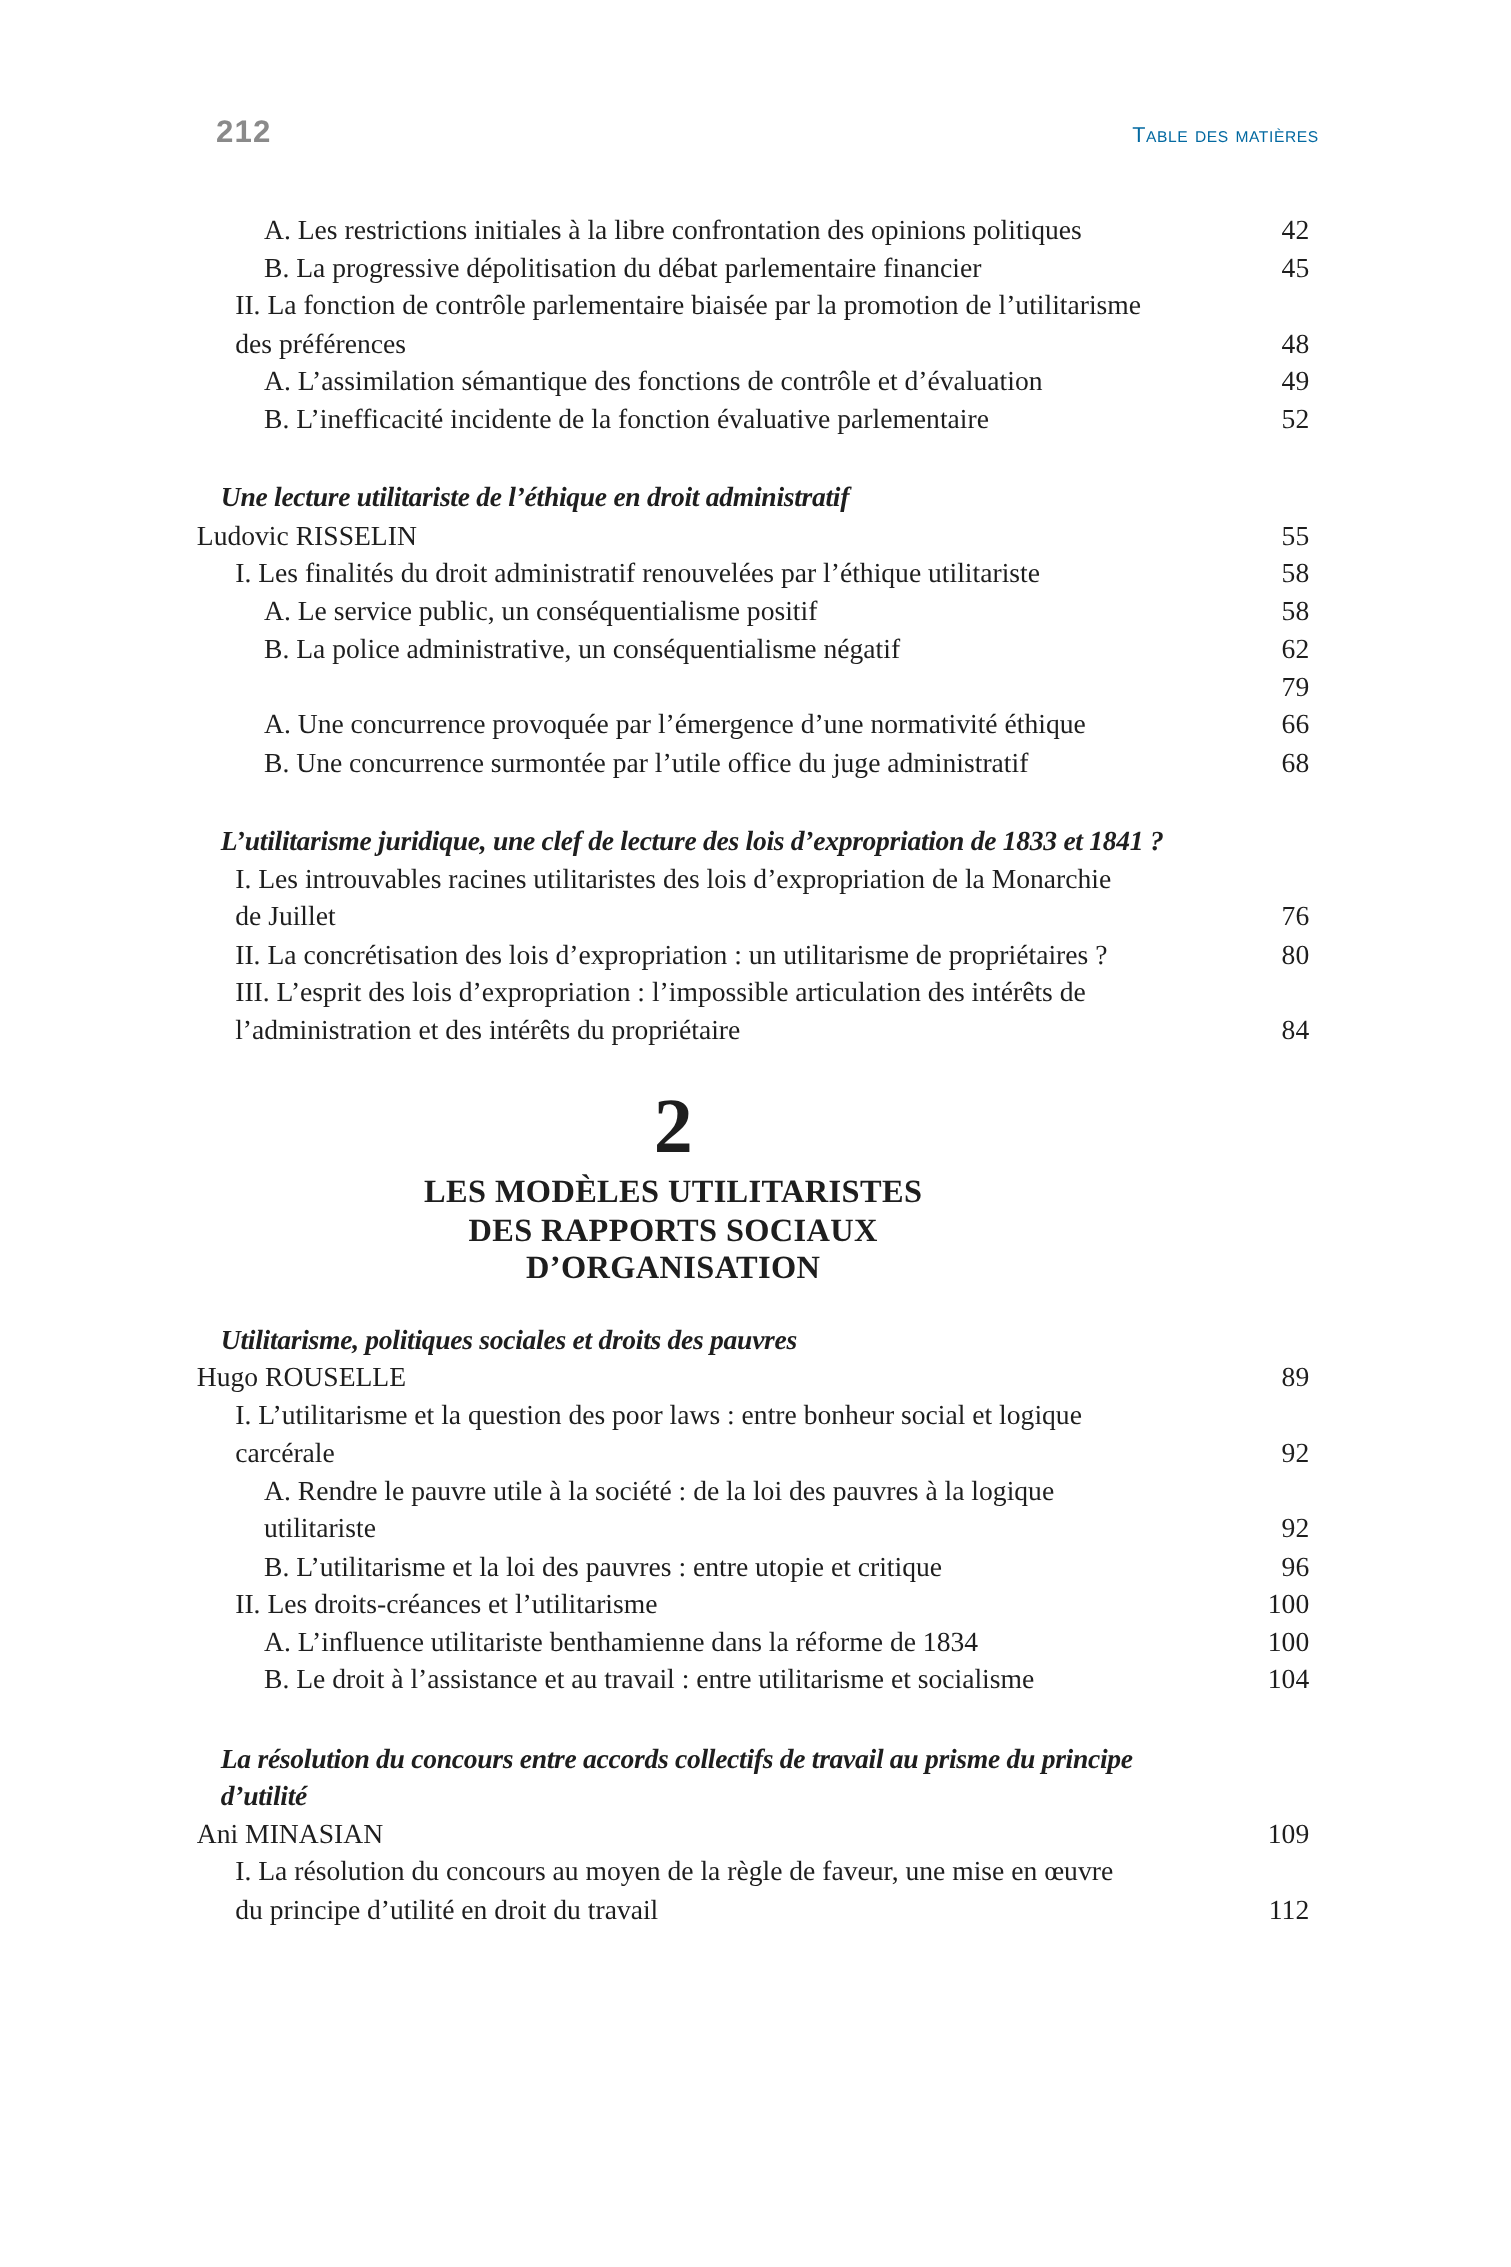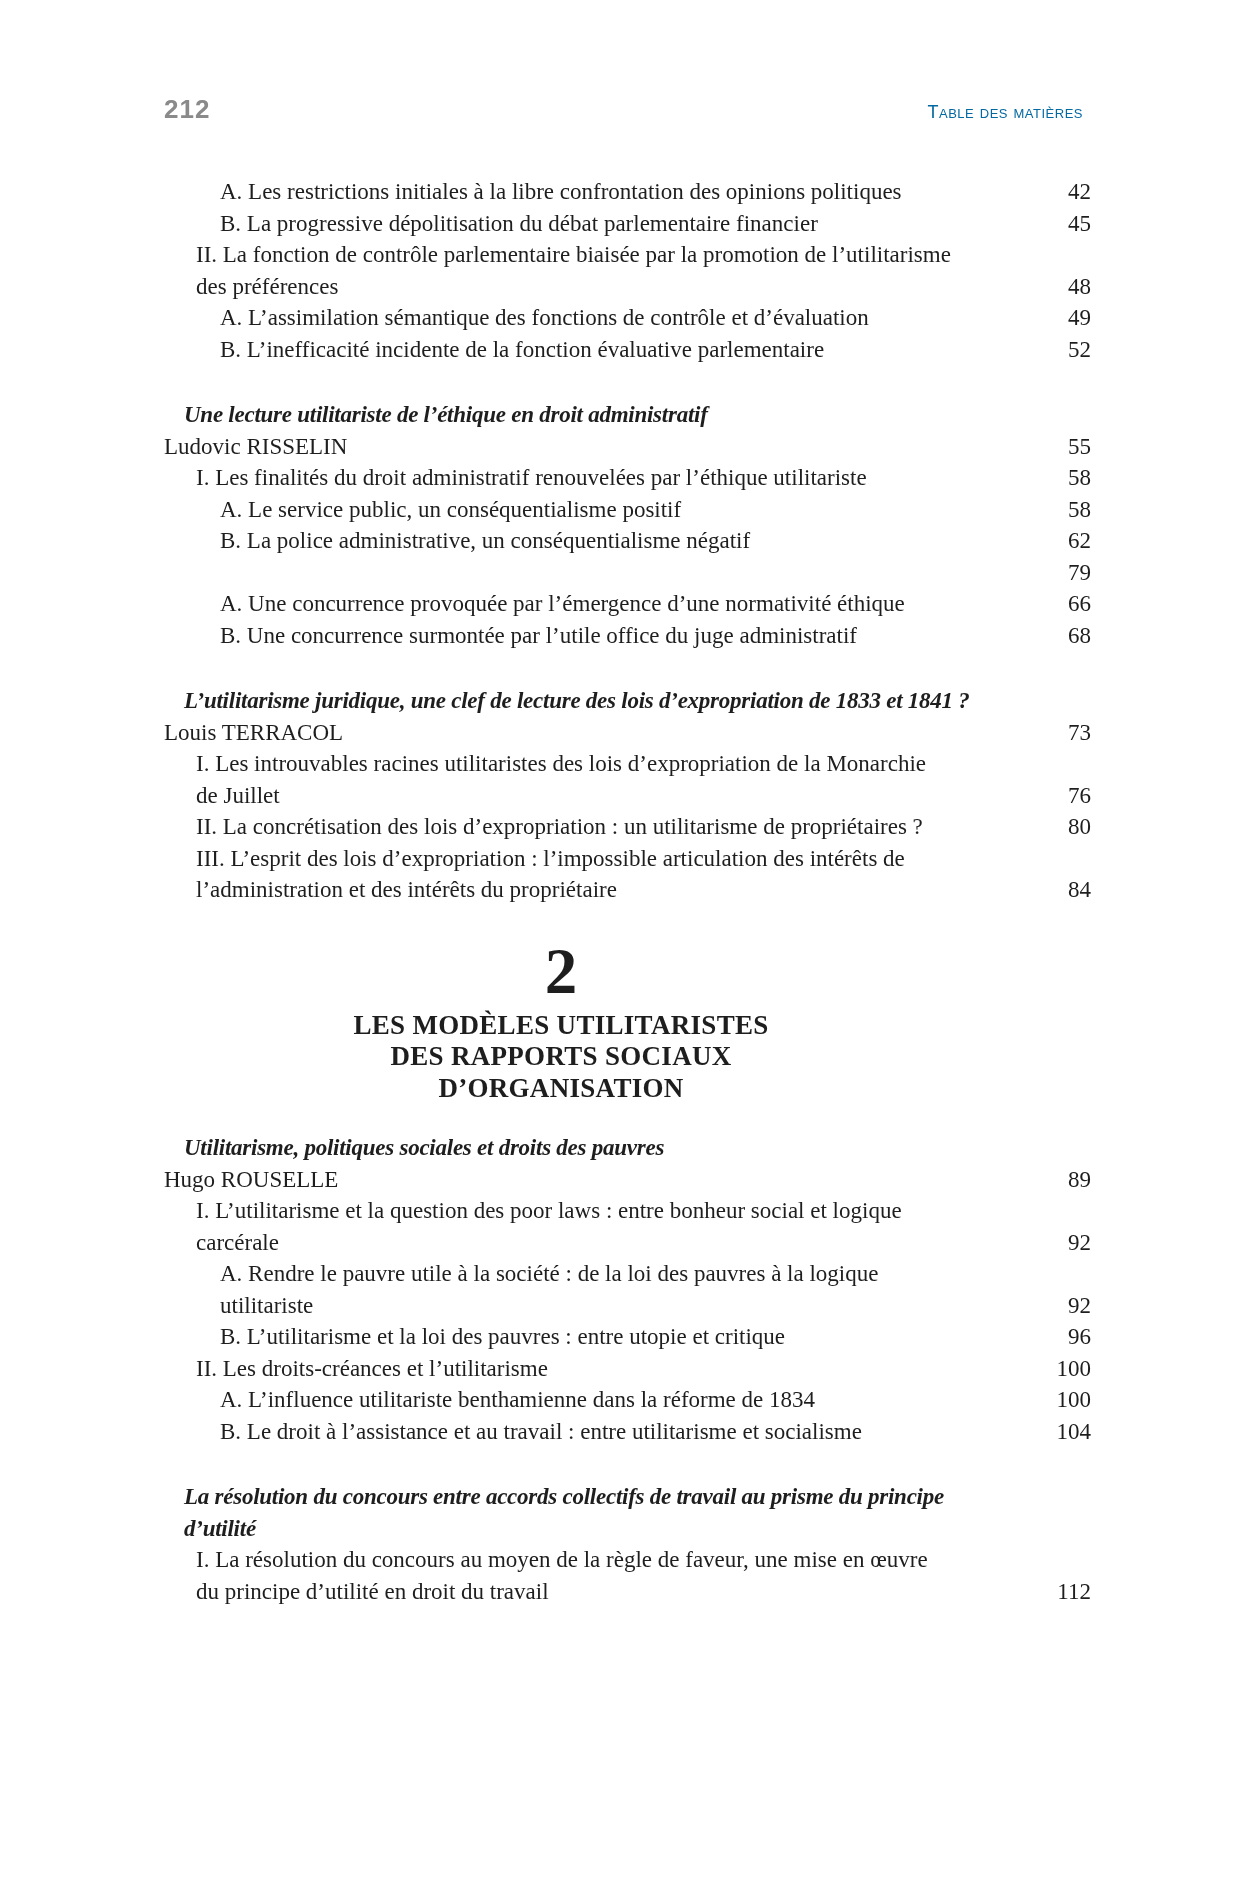--- a/index.html
+++ b/index.html
@@ -6,21 +6,21 @@
   .page{
     position:relative;
     width:1259px;height:1889px;
     background:#ffffff;
     overflow:hidden;
     font-family:"Liberation Serif", serif;
     color:#1e1e1e;
   }
   
   .hdr{
-    position:absolute;left:164px;top:96px;width:919px;
+    position:absolute;left:180px;top:96px;width:919px;
     display:flex;justify-content:space-between;align-items:baseline;
     font-family:"Liberation Sans", sans-serif;
     line-height:1;
   }
   .folio{font-size:26px;font-weight:bold;color:#8a8a8a;letter-spacing:1px;}
   .running{font-size:18px;font-variant:small-caps;color:#0369a1;letter-spacing:0.5px;text-align:right;}
 
   
   .toc{
     position:absolute;left:164px;top:176px;width:927px;
@@ -107,24 +107,20 @@
       </div>
     <div class="row e2">
         <span class="txt">B. Une concurrence surmontée par l’utile office du juge administratif</span>
         <span class="pg">68</span>
       </div>
 
     <div class="row title gap">
         <span class="txt">L’utilitarisme juridique, une clef de lecture des lois d’expropriation de 1833 et 1841 ?</span>
         <span class="pg"></span>
       </div>
-    <div class="row author">
-        <span class="txt">Louis TERRACOL</span>
-        <span class="pg">73</span>
-      </div>
     <div class="row e1">
         <span class="txt">I. Les introuvables racines utilitaristes des lois d’expropriation de la Monarchie</span>
         <span class="pg"></span>
       </div>
     <div class="row e1c">
         <span class="txt">de Juillet</span>
         <span class="pg">76</span>
       </div>
     <div class="row e1">
         <span class="txt">II. La concrétisation des lois d’expropriation : un utilitarisme de propriétaires ?</span>
@@ -188,20 +184,24 @@
       </div>
 
     <div class="row title gap">
         <span class="txt">La résolution du concours entre accords collectifs de travail au prisme du principe</span>
         <span class="pg"></span>
       </div>
     <div class="row title">
         <span class="txt">d’utilité</span>
         <span class="pg"></span>
       </div>
+    <div class="row author">
+        <span class="txt">Ani MINASIAN</span>
+        <span class="pg">109</span>
+      </div>
     <div class="row e1">
         <span class="txt">I. La résolution du concours au moyen de la règle de faveur, une mise en œuvre</span>
         <span class="pg"></span>
       </div>
     <div class="row e1c">
         <span class="txt">du principe d’utilité en droit du travail</span>
         <span class="pg">112</span>
       </div>
 
   </div>

